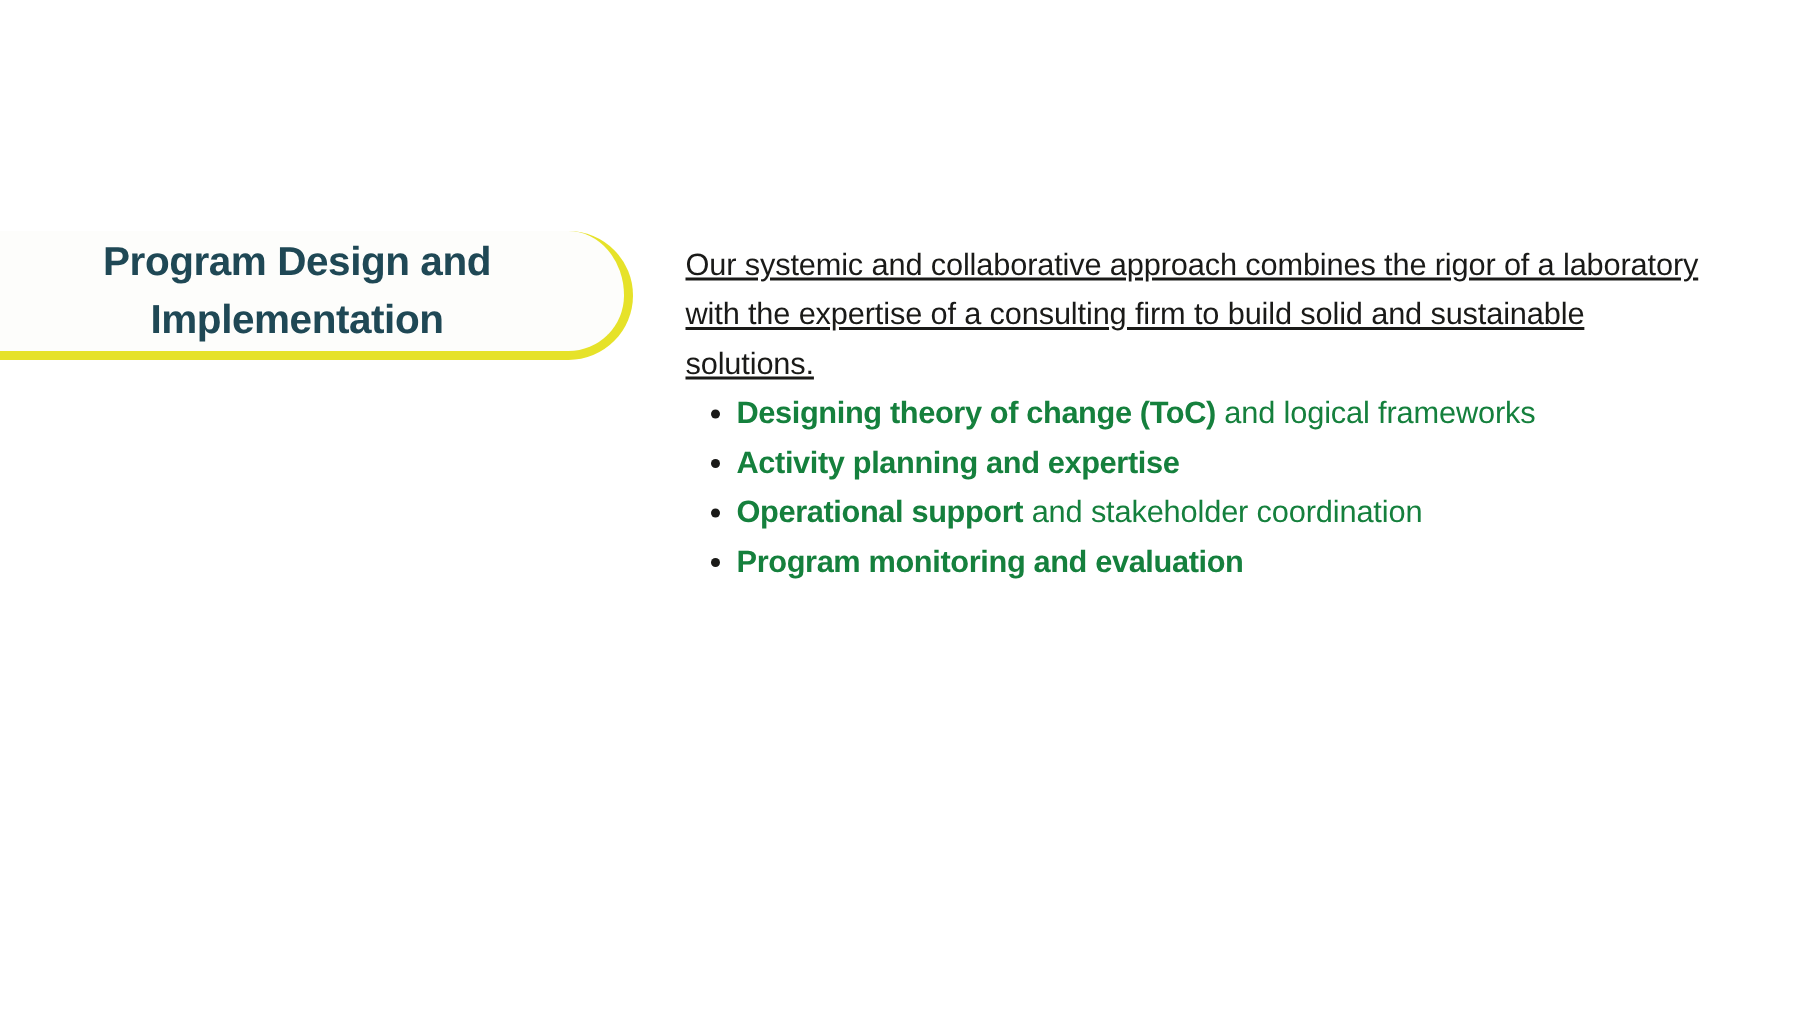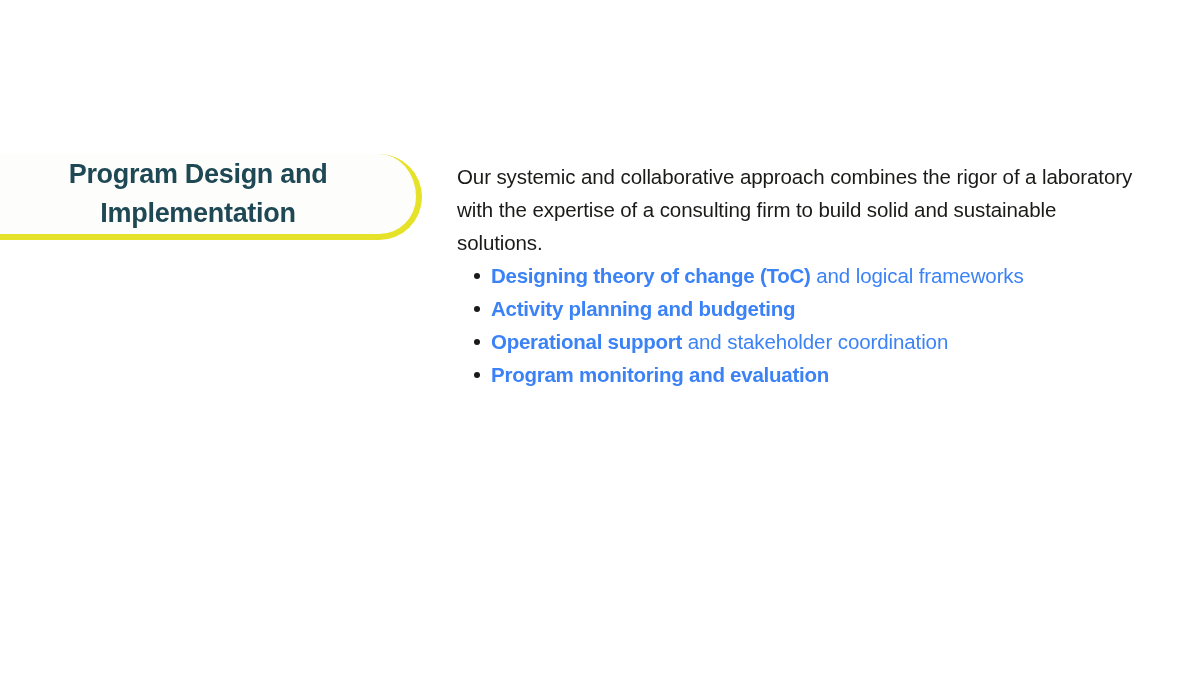--- a/index.html
+++ b/index.html
@@ -55,40 +55,41 @@
     left: 457px;
     top: 160px;
     width: 690px;
   }
   .intro {
     margin: 0;
     color: #1A1A18;
     font-size: 20.5px;
     line-height: 33px;
     letter-spacing: -0.1px;
+    text-decoration: underline;
   }
   .intro-lead {
     display: block;
     max-width: 680px;
   }
   .intro-sub {
     display: block;
     margin-top: 0px;
   }
 
   .bullet-list {
     list-style: none;
     margin: 0;
     padding: 0;
     margin-top: 0px;
   }
   .bullet-item {
     position: relative;
     padding-left: 34px;
-    color: #3b82f6;
+    color: #15803d;
     font-size: 20.5px;
     line-height: 33px;
     letter-spacing: -0.1px;
   }
   .bullet-item::before {
     content: "";
     position: absolute;
     left: 17px;
     top: 14px;
     width: 6px;
@@ -117,21 +118,21 @@
 <div class="content">
   <p class="intro">
     <span class="intro-lead">Our systemic and collaborative approach combines the rigor of a laboratory with the expertise of a consulting firm to build solid and sustainable solutions.</span>
   </p>
 
   <ul class="bullet-list">
     <li class="bullet-item">
       <span class="bullet-strong">Designing theory of change (ToC)</span><span class="bullet-rest"> and logical frameworks</span>
     </li>
     <li class="bullet-item">
-      <span class="bullet-strong">Activity planning and budgeting</span><span class="bullet-rest"></span>
+      <span class="bullet-strong">Activity planning and expertise</span><span class="bullet-rest"></span>
     </li>
     <li class="bullet-item">
       <span class="bullet-strong">Operational support</span><span class="bullet-rest"> and stakeholder coordination</span>
     </li>
     <li class="bullet-item">
       <span class="bullet-strong">Program monitoring and evaluation</span><span class="bullet-rest"></span>
     </li>
   </ul>
 </div>
 

